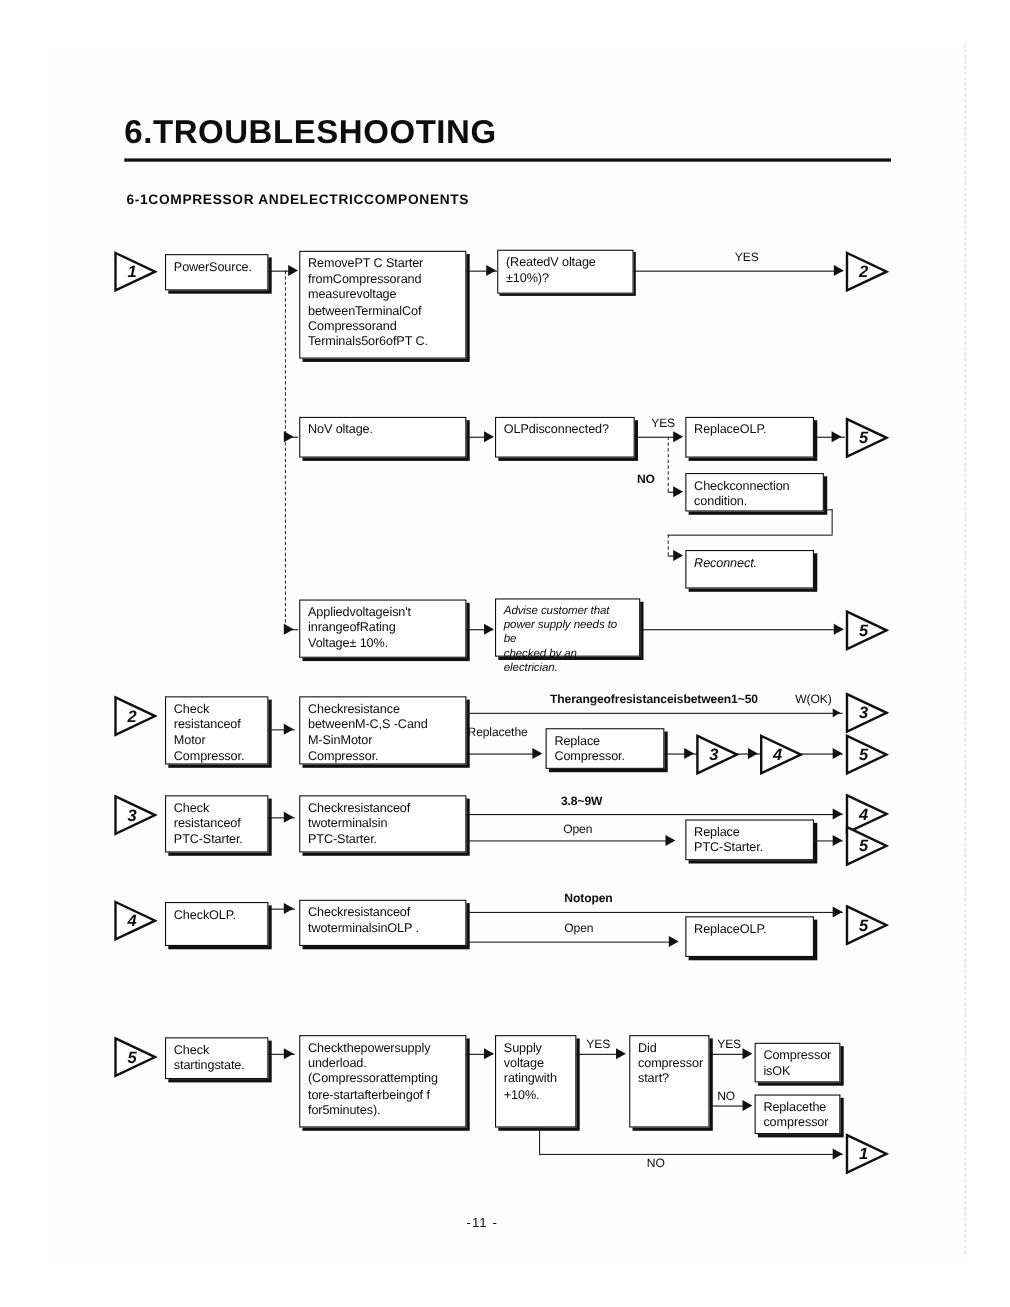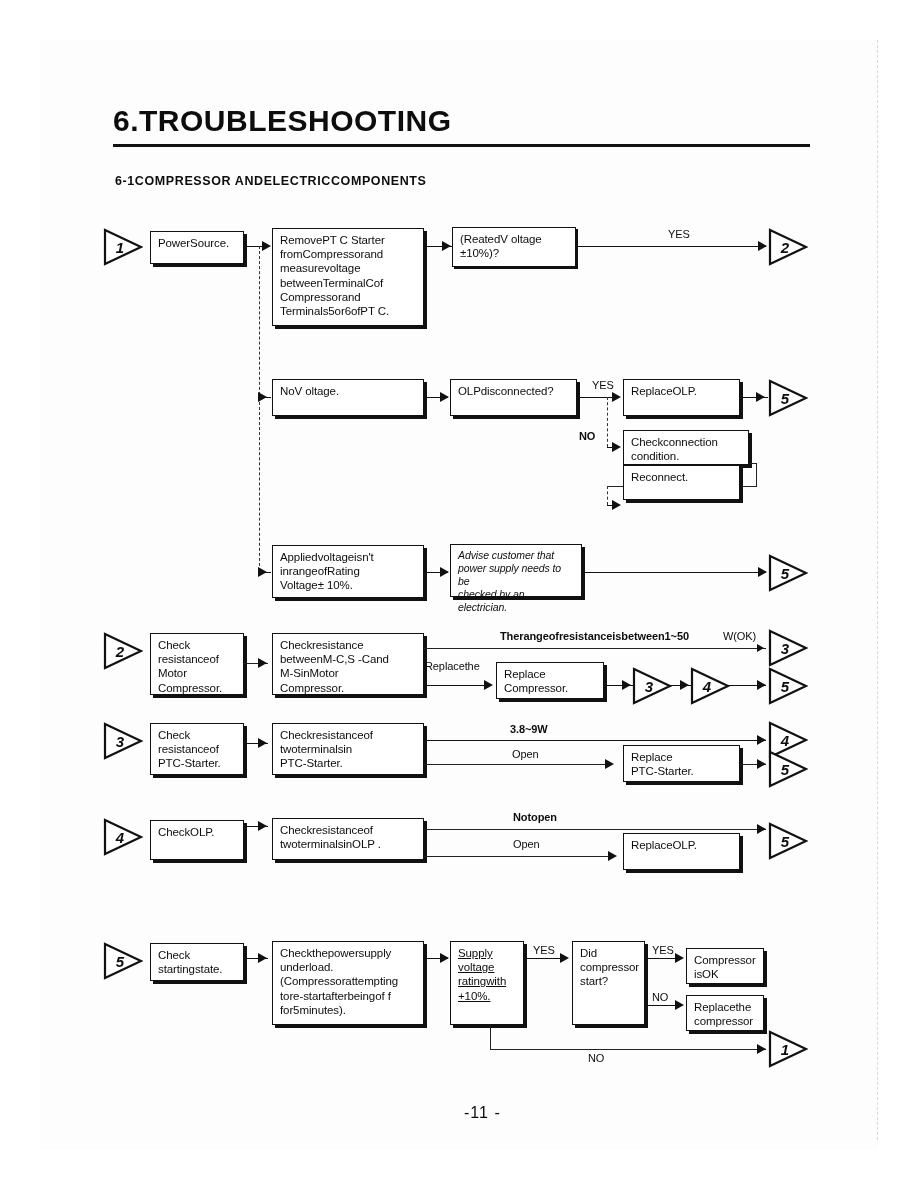--- a/index.html
+++ b/index.html
@@ -48,21 +48,21 @@
   .arrow{position:absolute;width:0;height:0;
       border-top:5px solid transparent;border-bottom:5px solid transparent;
       border-left:9px solid #111;}
   .arrow.sm{border-top:4px solid transparent;border-bottom:4px solid transparent;
       border-left:7px solid #111;}
 
   
   .lbl{position:absolute;font-size:11px;white-space:nowrap;letter-spacing:-0.1px;}
   .lbl.b{font-weight:bold;font-size:11px;}
 
-  .pagenum{position:absolute;left:464px;top:1104px;font-size:16px;letter-spacing:1px;}
+  .pagenum{position:absolute;left:424px;top:1104px;font-size:12px;letter-spacing:1px;}
 </style>
 </head>
 <body>
 
 <div class="page">
   <div class="scan-tint"></div>
   <div class="scan-edge-right"></div>
 
   <div class="title">6.TROUBLESHOOTING</div>
   <div class="title-rule"></div>
@@ -140,21 +140,21 @@
   <div class="box" style="left:623px;top:430px;width:126px;height:35px;">Checkconnection
 condition.</div>
 
   <div class="h thin" style="left:749px;top:463px;width:8px;"></div>
   <div class="v thin" style="left:756px;top:463px;height:23px;"></div>
   <div class="h thin" style="left:607px;top:486px;width:150px;"></div>
   <div class="v dash" style="left:607px;top:486px;height:19px;"></div>
   <div class="h" style="left:607px;top:505px;width:11px;"></div>
   <div class="arrow" style="left:612px;top:500px;"></div>
 
-  <div class="box" style="left:623px;top:465px;width:117px;height:35px;">Reconnect.</div>
+  <div class="box" style="left:623px;top:500px;width:117px;height:35px;font-style:italic;">Reconnect.</div>
 
   <div class="h" style="left:259px;top:572px;width:12px;"></div>
   <div class="arrow" style="left:258px;top:567px;"></div>
 
   <div class="box" style="left:272px;top:545px;width:152px;height:53px;">Appliedvoltageisn't
 inrangeofRating
 Voltage± 10%.</div>
 
   <div class="h" style="left:424px;top:572px;width:24px;"></div>
   <div class="arrow" style="left:440px;top:567px;"></div>
@@ -335,21 +335,21 @@
 
   <div class="box" style="left:272px;top:941px;width:152px;height:84px;">Checkthepowersupply
 underload.
 (Compressorattempting
 tore-startafterbeingof    f
 for5minutes).</div>
 
   <div class="h" style="left:424px;top:958px;width:24px;"></div>
   <div class="arrow" style="left:440px;top:953px;"></div>
 
-  <div class="box" style="left:450px;top:941px;width:74px;height:84px;text-decoration:underline;">Supply
+  <div class="box" style="left:450px;top:941px;width:74px;height:84px;">Supply
 voltage
 ratingwith
 +10%.</div>
 
   <div class="h" style="left:524px;top:958px;width:42px;"></div>
   <div class="arrow" style="left:560px;top:953px;"></div>
   <div class="lbl" style="left:533px;top:944px;">YES</div>
 
   <div class="box" style="left:572px;top:941px;width:73px;height:84px;">Did
 compressor

